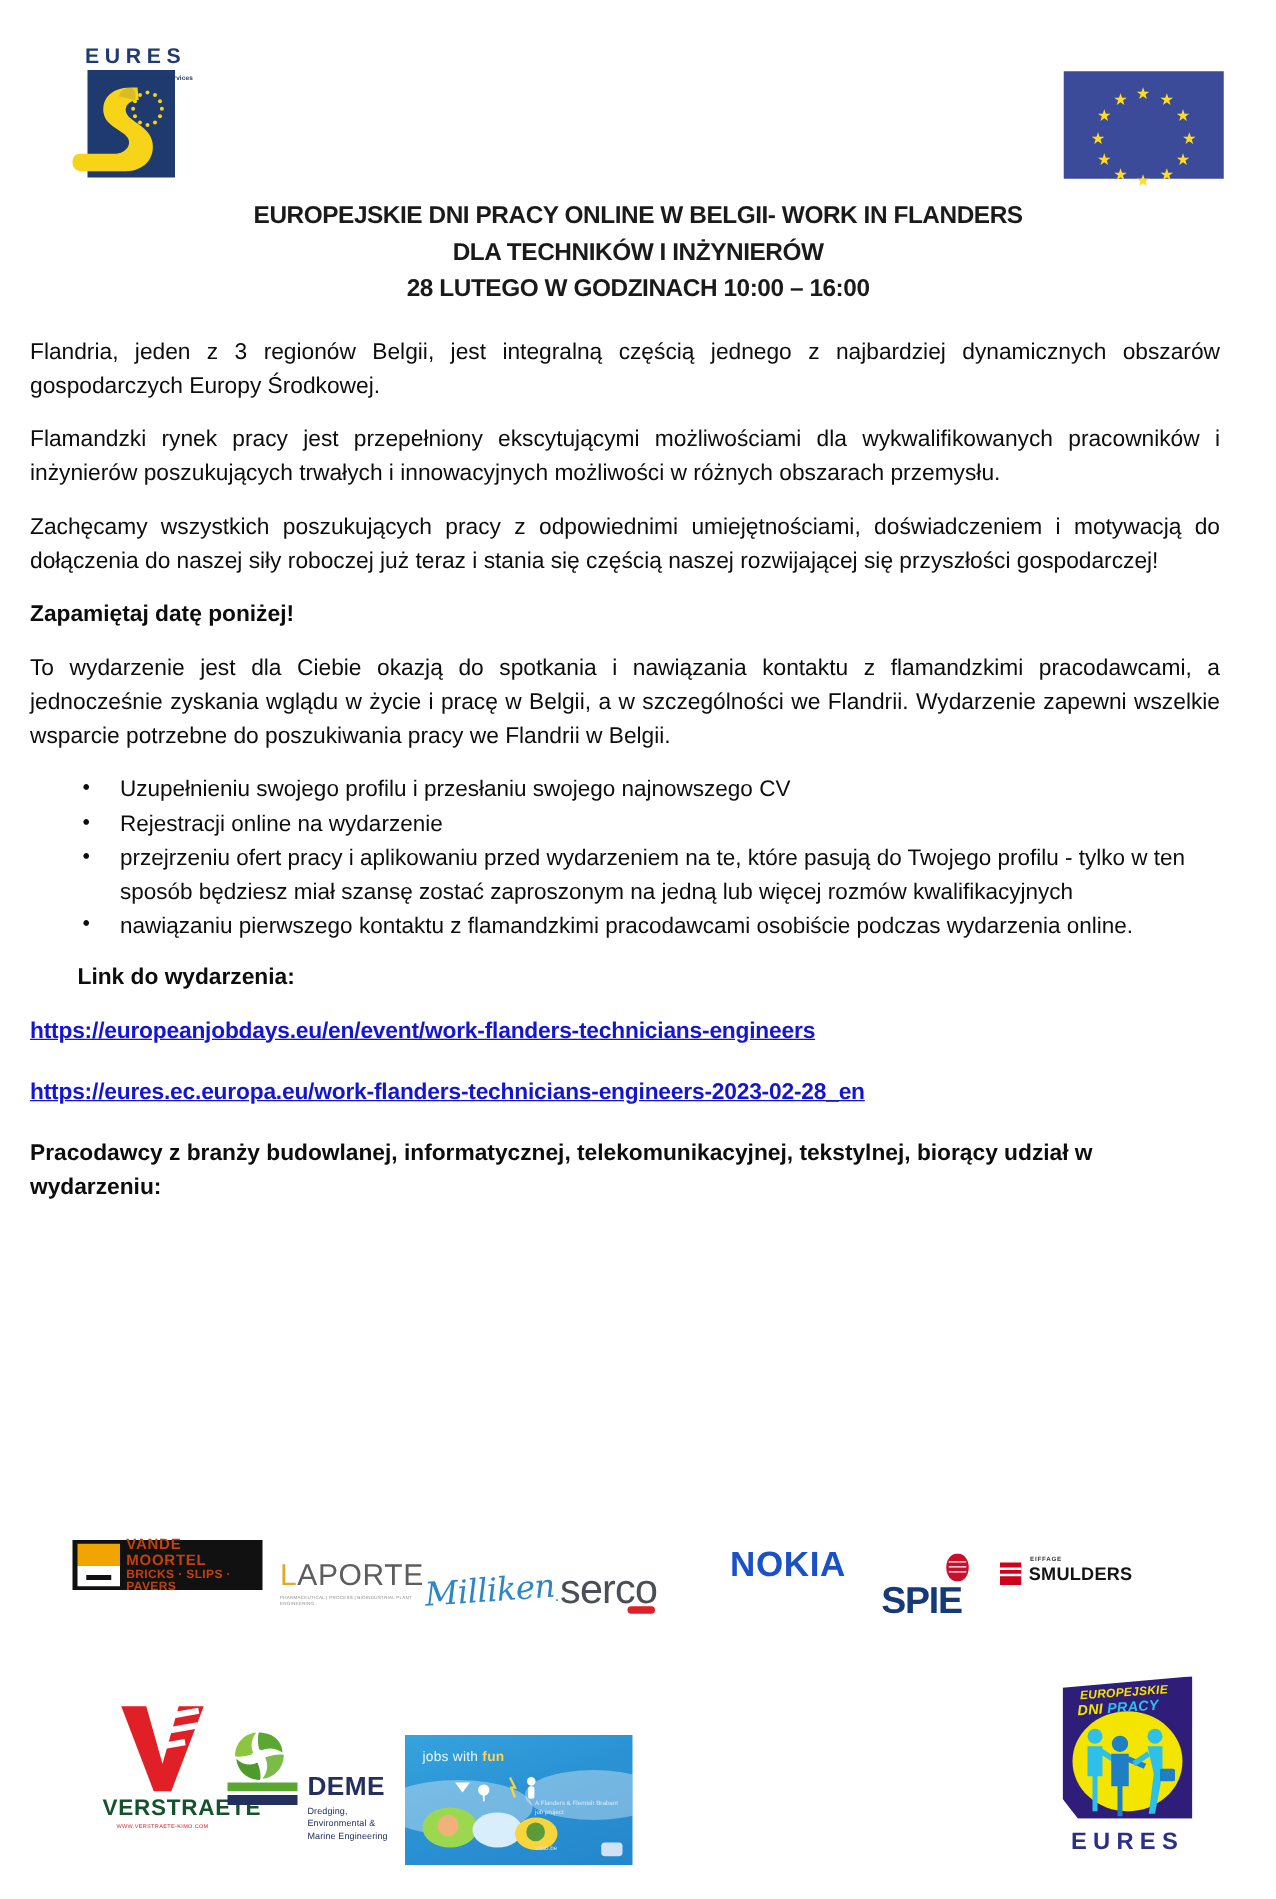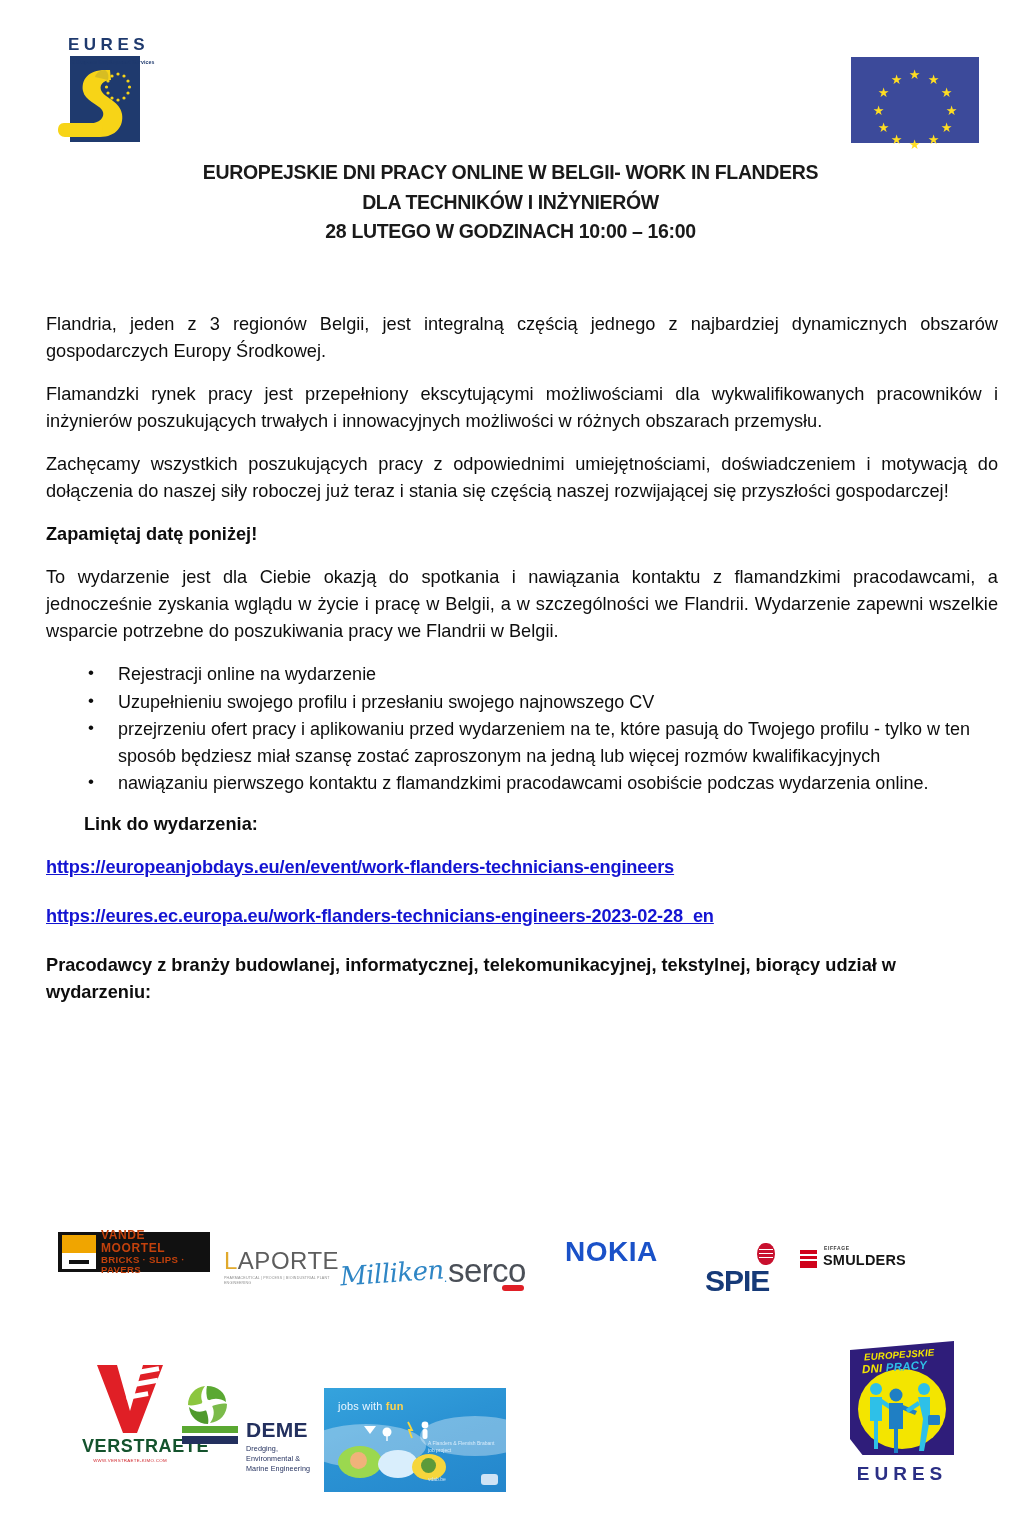--- a/index.html
+++ b/index.html
@@ -61,24 +61,23 @@
     font-size: 19.5px;
     letter-spacing: -0.35px;
     line-height: 29.5px;
     color: #1a1a1a;
     white-space: nowrap;
   }
 
   
   .content {
     position: absolute;
-    left: 46px;
+    left: 24px;
     top: 268px;
     width: 952px;
-    margin-top: 43px;
   }
   p.para {
     margin: 0 0 16px 0;
     font-size: 18.2px;
     line-height: 27px;
     text-align: justify;
     color: #0d0d0d;
   }
   p.para:last-child { margin-bottom: 0; }
   .b { font-weight: bold; }
@@ -182,21 +181,21 @@
     font-weight: normal;
   }
   .serco .bar {
     position: absolute; right: 2px; bottom: -3px; width: 22px; height: 6px;
     background: #e01f26; border-radius: 3px;
   }
 
   
   .nokia { left: 565px; top: 1236px; }
   .nokia .nk {
-    font-size: 28px; font-weight: bold; color: #1a51c8; letter-spacing: 0.5px;
+    font-size: 28px; font-weight: bold; color: #1a51c8; letter-spacing: 0.5px; margin-left: 19px;
   }
 
   
   .spie { left: 705px; top: 1243px; width: 92px; }
   .spie .dot {
     position: absolute; left: 52px; top: 0; width: 18px; height: 22px;
     background: #c8102e; border-radius: 50%/55%;
   }
   .spie .dot::after{
     content:""; position:absolute; left:2px; top:6px; width:14px; height:1.4px;
@@ -370,22 +369,22 @@
     <p class="para">Flamandzki rynek pracy jest przepełniony ekscytującymi możliwościami dla wykwalifikowanych pracowników i inżynierów poszukujących trwałych i innowacyjnych możliwości w różnych obszarach przemysłu.</p>
     <p class="para">Zachęcamy wszystkich poszukujących pracy z odpowiednimi umiejętnościami, doświadczeniem i motywacją do dołączenia do naszej siły roboczej już teraz i stania się częścią naszej rozwijającej się przyszłości gospodarczej!</p>
 
     <p class="heading">Zapamiętaj datę poniżej!</p>
 
 
     <p class="para">To wydarzenie jest dla Ciebie okazją do spotkania i nawiązania kontaktu z flamandzkimi pracodawcami, a jednocześnie zyskania wglądu w życie i pracę w Belgii, a w szczególności we Flandrii. Wydarzenie zapewni wszelkie wsparcie potrzebne do poszukiwania pracy we Flandrii w Belgii.</p>
 
 
     <ul class="bullets">
+      <li>Uzupełnieniu swojego profilu i przesłaniu swojego najnowszego CV</li>
       <li>Rejestracji online na wydarzenie</li>
-      <li>Uzupełnieniu swojego profilu i przesłaniu swojego najnowszego CV</li>
       <li>przejrzeniu ofert pracy i aplikowaniu przed wydarzeniem na te, które pasują do Twojego profilu - tylko w ten sposób będziesz miał szansę zostać zaproszonym na jedną lub więcej rozmów kwalifikacyjnych</li>
       <li>nawiązaniu pierwszego kontaktu z flamandzkimi pracodawcami osobiście podczas wydarzenia online.</li>
     </ul>
 
     <p class="link-label">Link do wydarzenia:</p>
 
     <div class="linkrow first">
       <a class="doclink" href="#">https://europeanjobdays.eu/en/event/work-flanders-technicians-engineers</a>
     </div>
     <div class="linkrow">

